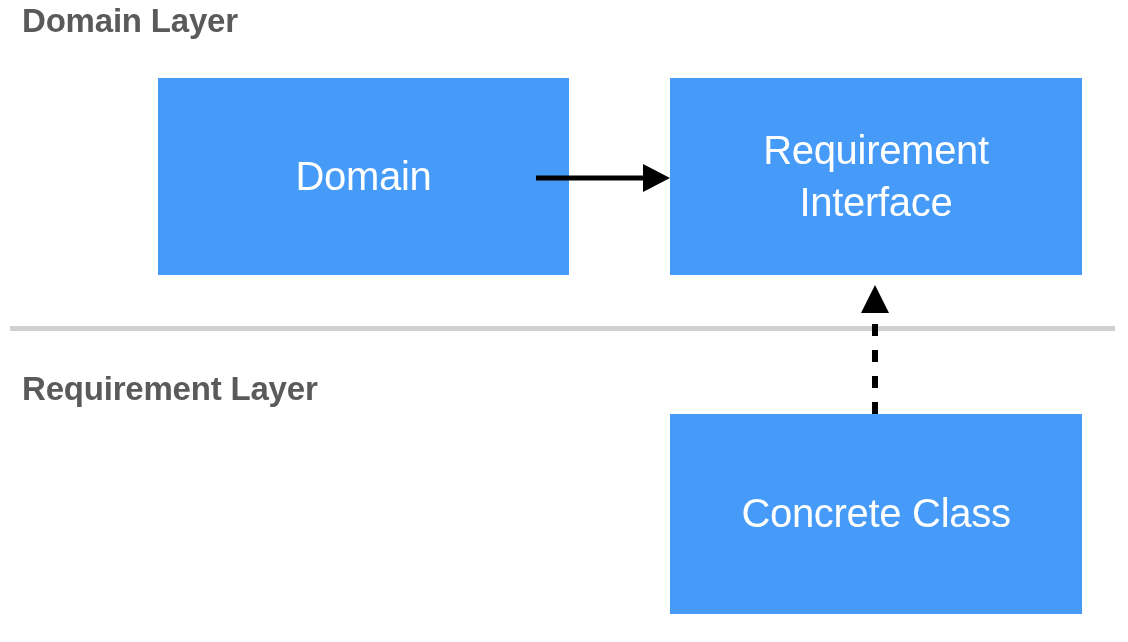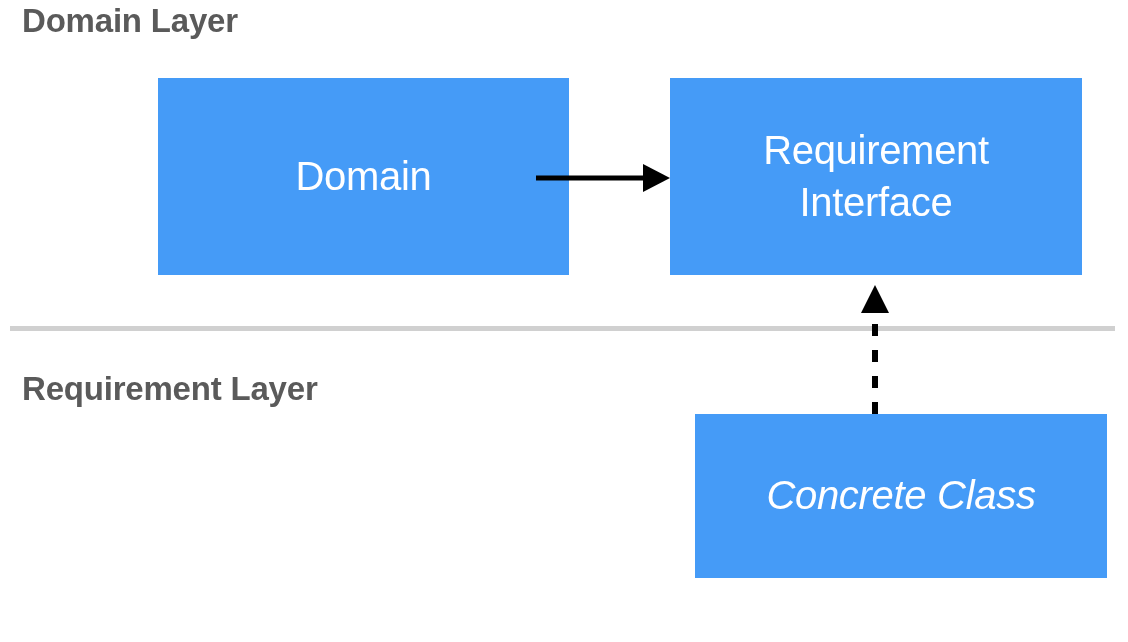--- a/index.html
+++ b/index.html
@@ -70,25 +70,24 @@
     height: 197px;
     margin-left: 36px;
   }
   #box-requirement-interface {
     left: 670px;
     top: 78px;
     width: 412px;
     height: 197px;
   }
   #box-concrete-class {
-    left: 695px;
+    left: 670px;
     top: 414px;
     width: 412px;
-    height: 164px;
-    font-style: italic;
+    height: 200px;
   }
 
   
   #connectors {
     position: absolute;
     left: 0;
     top: 0;
     width: 1128px;
     height: 642px;
     pointer-events: none;

